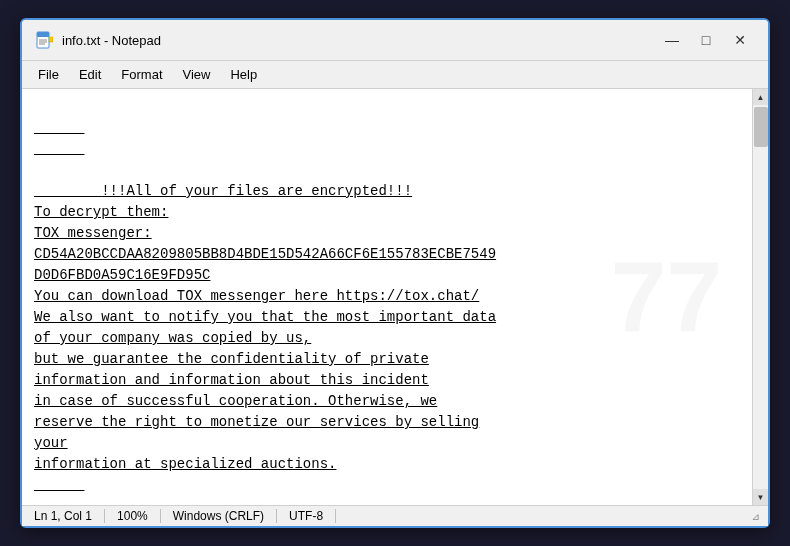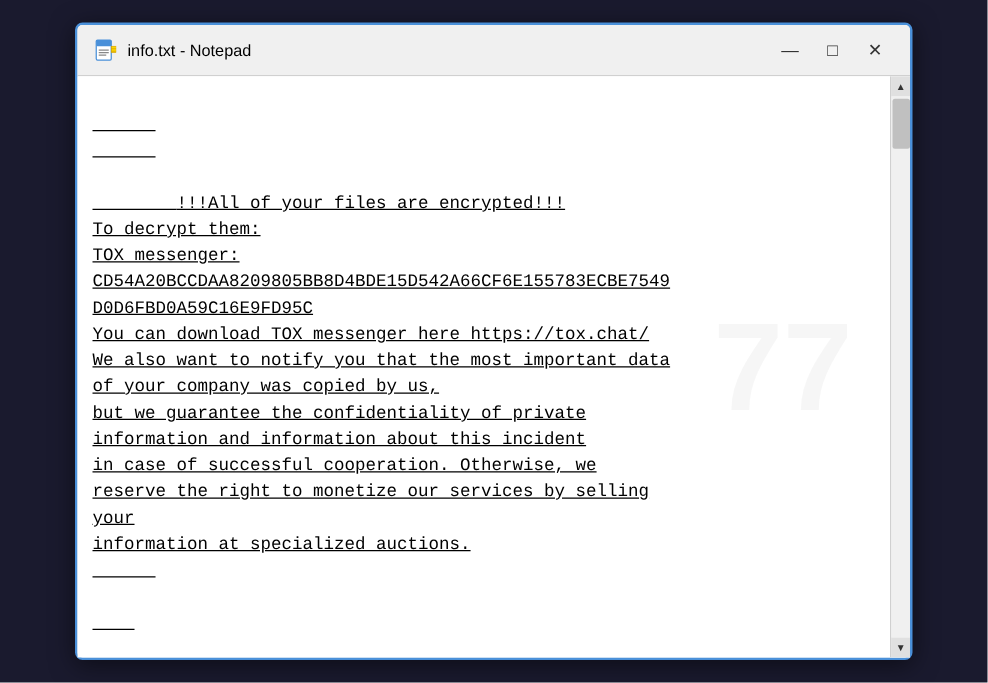--- a/index.html
+++ b/index.html
@@ -12,21 +12,21 @@
       background: #1a1a2e;
       display: flex;
       justify-content: center;
       align-items: center;
       width: 790px;
       height: 546px;
       font-family: 'Segoe UI', Arial, sans-serif;
     }
 
     .window {
-      width: 670px;
+      width: 750px;
       height: 510px;
       background: #f0f0f0;
       border: 2px solid #4a90d9;
       border-radius: 6px;
       display: flex;
       flex-direction: column;
       box-shadow: 0 4px 20px rgba(0,0,0,0.5);
     }
 
     .title-bar {
@@ -232,20 +232,27 @@
       </div>
       <span class="title-text">info.txt - Notepad</span>
     </div>
     <div class="title-bar-controls">
       <button class="title-btn">—</button>
       <button class="title-btn">□</button>
       <button class="title-btn close">✕</button>
     </div>
   </div>
 
+  <div class="menu-bar">
+    <span class="menu-item">File</span>
+    <span class="menu-item">Edit</span>
+    <span class="menu-item">Format</span>
+    <span class="menu-item">View</span>
+    <span class="menu-item">Help</span>
+  </div>
 
   <div class="editor-area">
     <div class="text-content">
       <div class="watermark">77</div>
       <div class="text-lines">
         <span>!!!All of your files are encrypted!!!
 To decrypt them:
 TOX messenger:
 CD54A20BCCDAA8209805BB8D4BDE15D542A66CF6E155783ECBE7549
 D0D6FBD0A59C16E9FD95C
@@ -262,13 +269,20 @@
     </div>
     <div class="scrollbar-right">
       <div class="scroll-arrow">▲</div>
       <div class="scroll-track">
         <div class="scroll-thumb"></div>
       </div>
       <div class="scroll-arrow">▼</div>
     </div>
   </div>
 
+  <div class="status-bar">
+    <span class="status-section">Ln 1, Col 1</span>
+    <span class="status-section">100%</span>
+    <span class="status-section">Windows (CRLF)</span>
+    <span class="status-section">UTF-8</span>
+    <span class="resize-icon">⊿</span>
+  </div>
 </div>
 
 </body></html>

